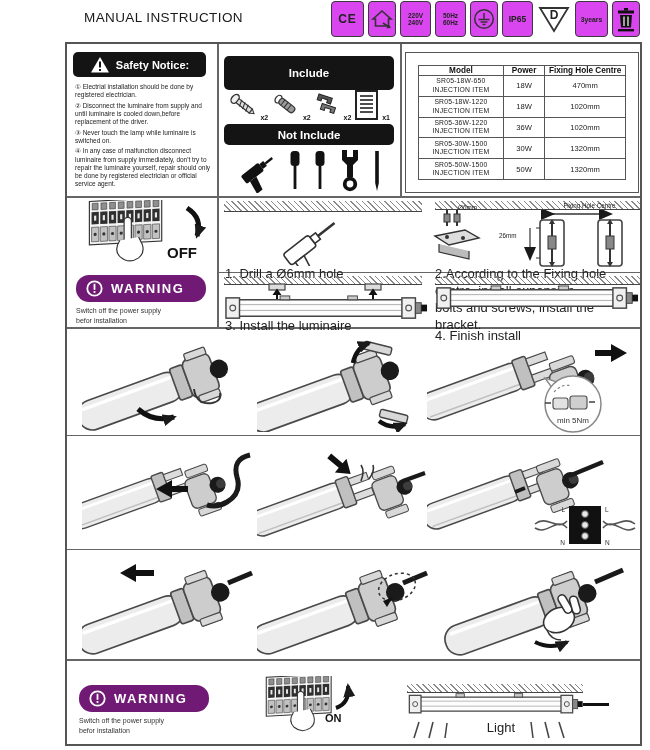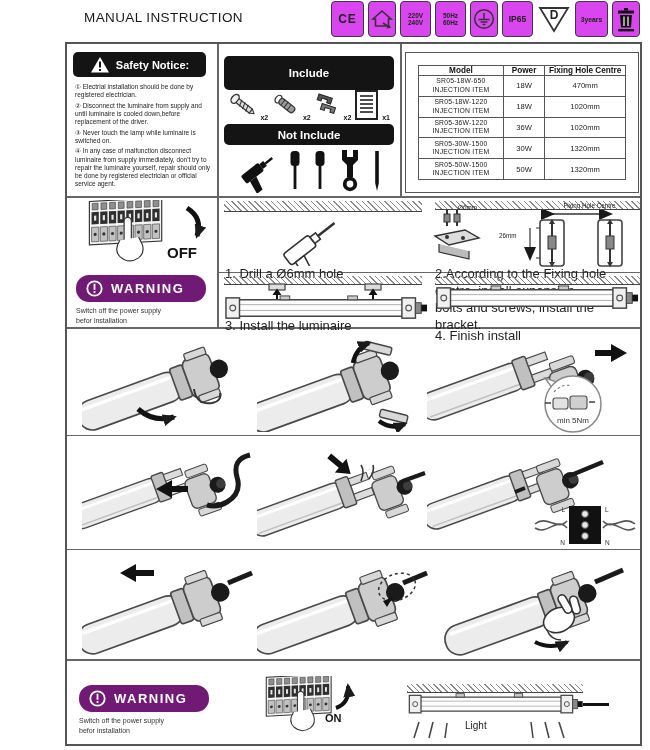--- a/index.html
+++ b/index.html
@@ -610,16 +610,16 @@
           <line x1="34" y1="3" x2="32" y2="18"></line>
         </g>
     </svg>
     <svg class="abs" style="left:452px;top:676px" width="46" height="22" viewBox="0 0 46 22">
       <g stroke="#444" stroke-width="1.5">
           <line x1="12" y1="2" x2="14" y2="18"></line>
           <line x1="26" y1="2" x2="30" y2="18"></line>
           <line x1="40" y1="2" x2="45" y2="18"></line>
         </g>
     </svg>
-    <span class="abs" style="left:398px;top:676px;width:50px;text-align:left;font-size:10px;color:#222">Light</span>
+    <span class="abs" style="left:398px;top:676px;width:50px;text-align:right;font-size:13px;color:#222">Light</span>
 
   </div>
 </div>
 
 </body></html>

